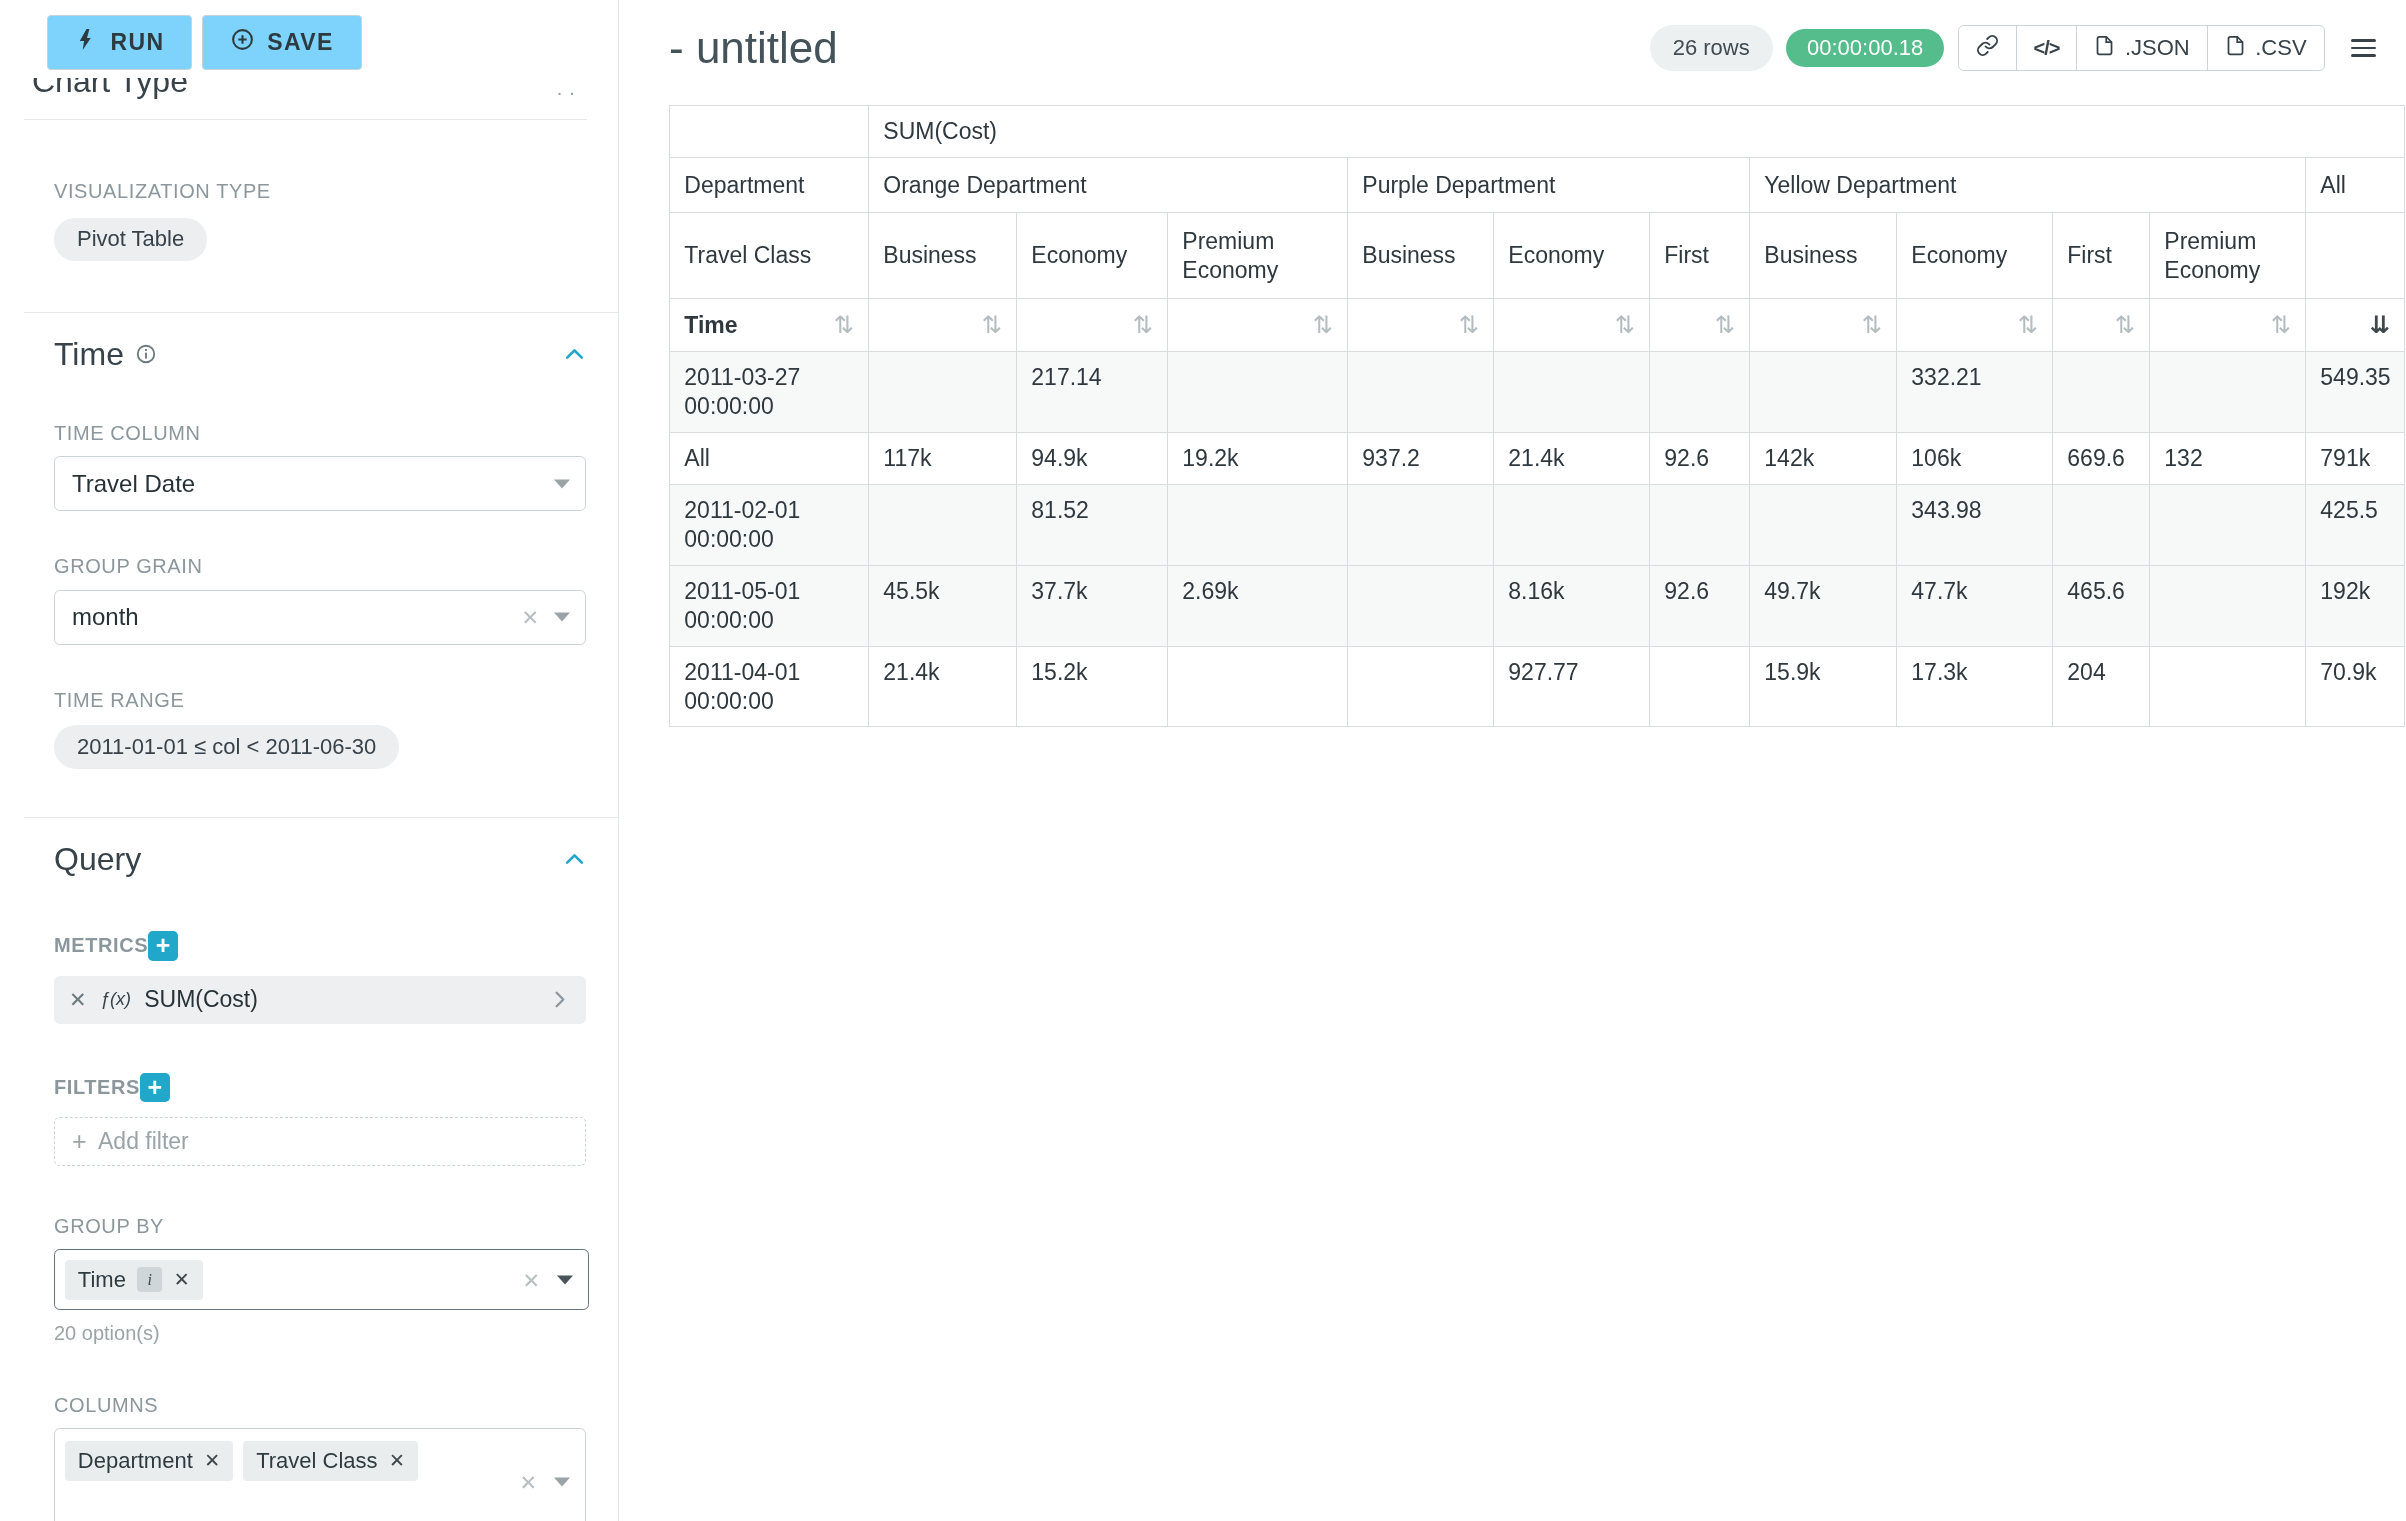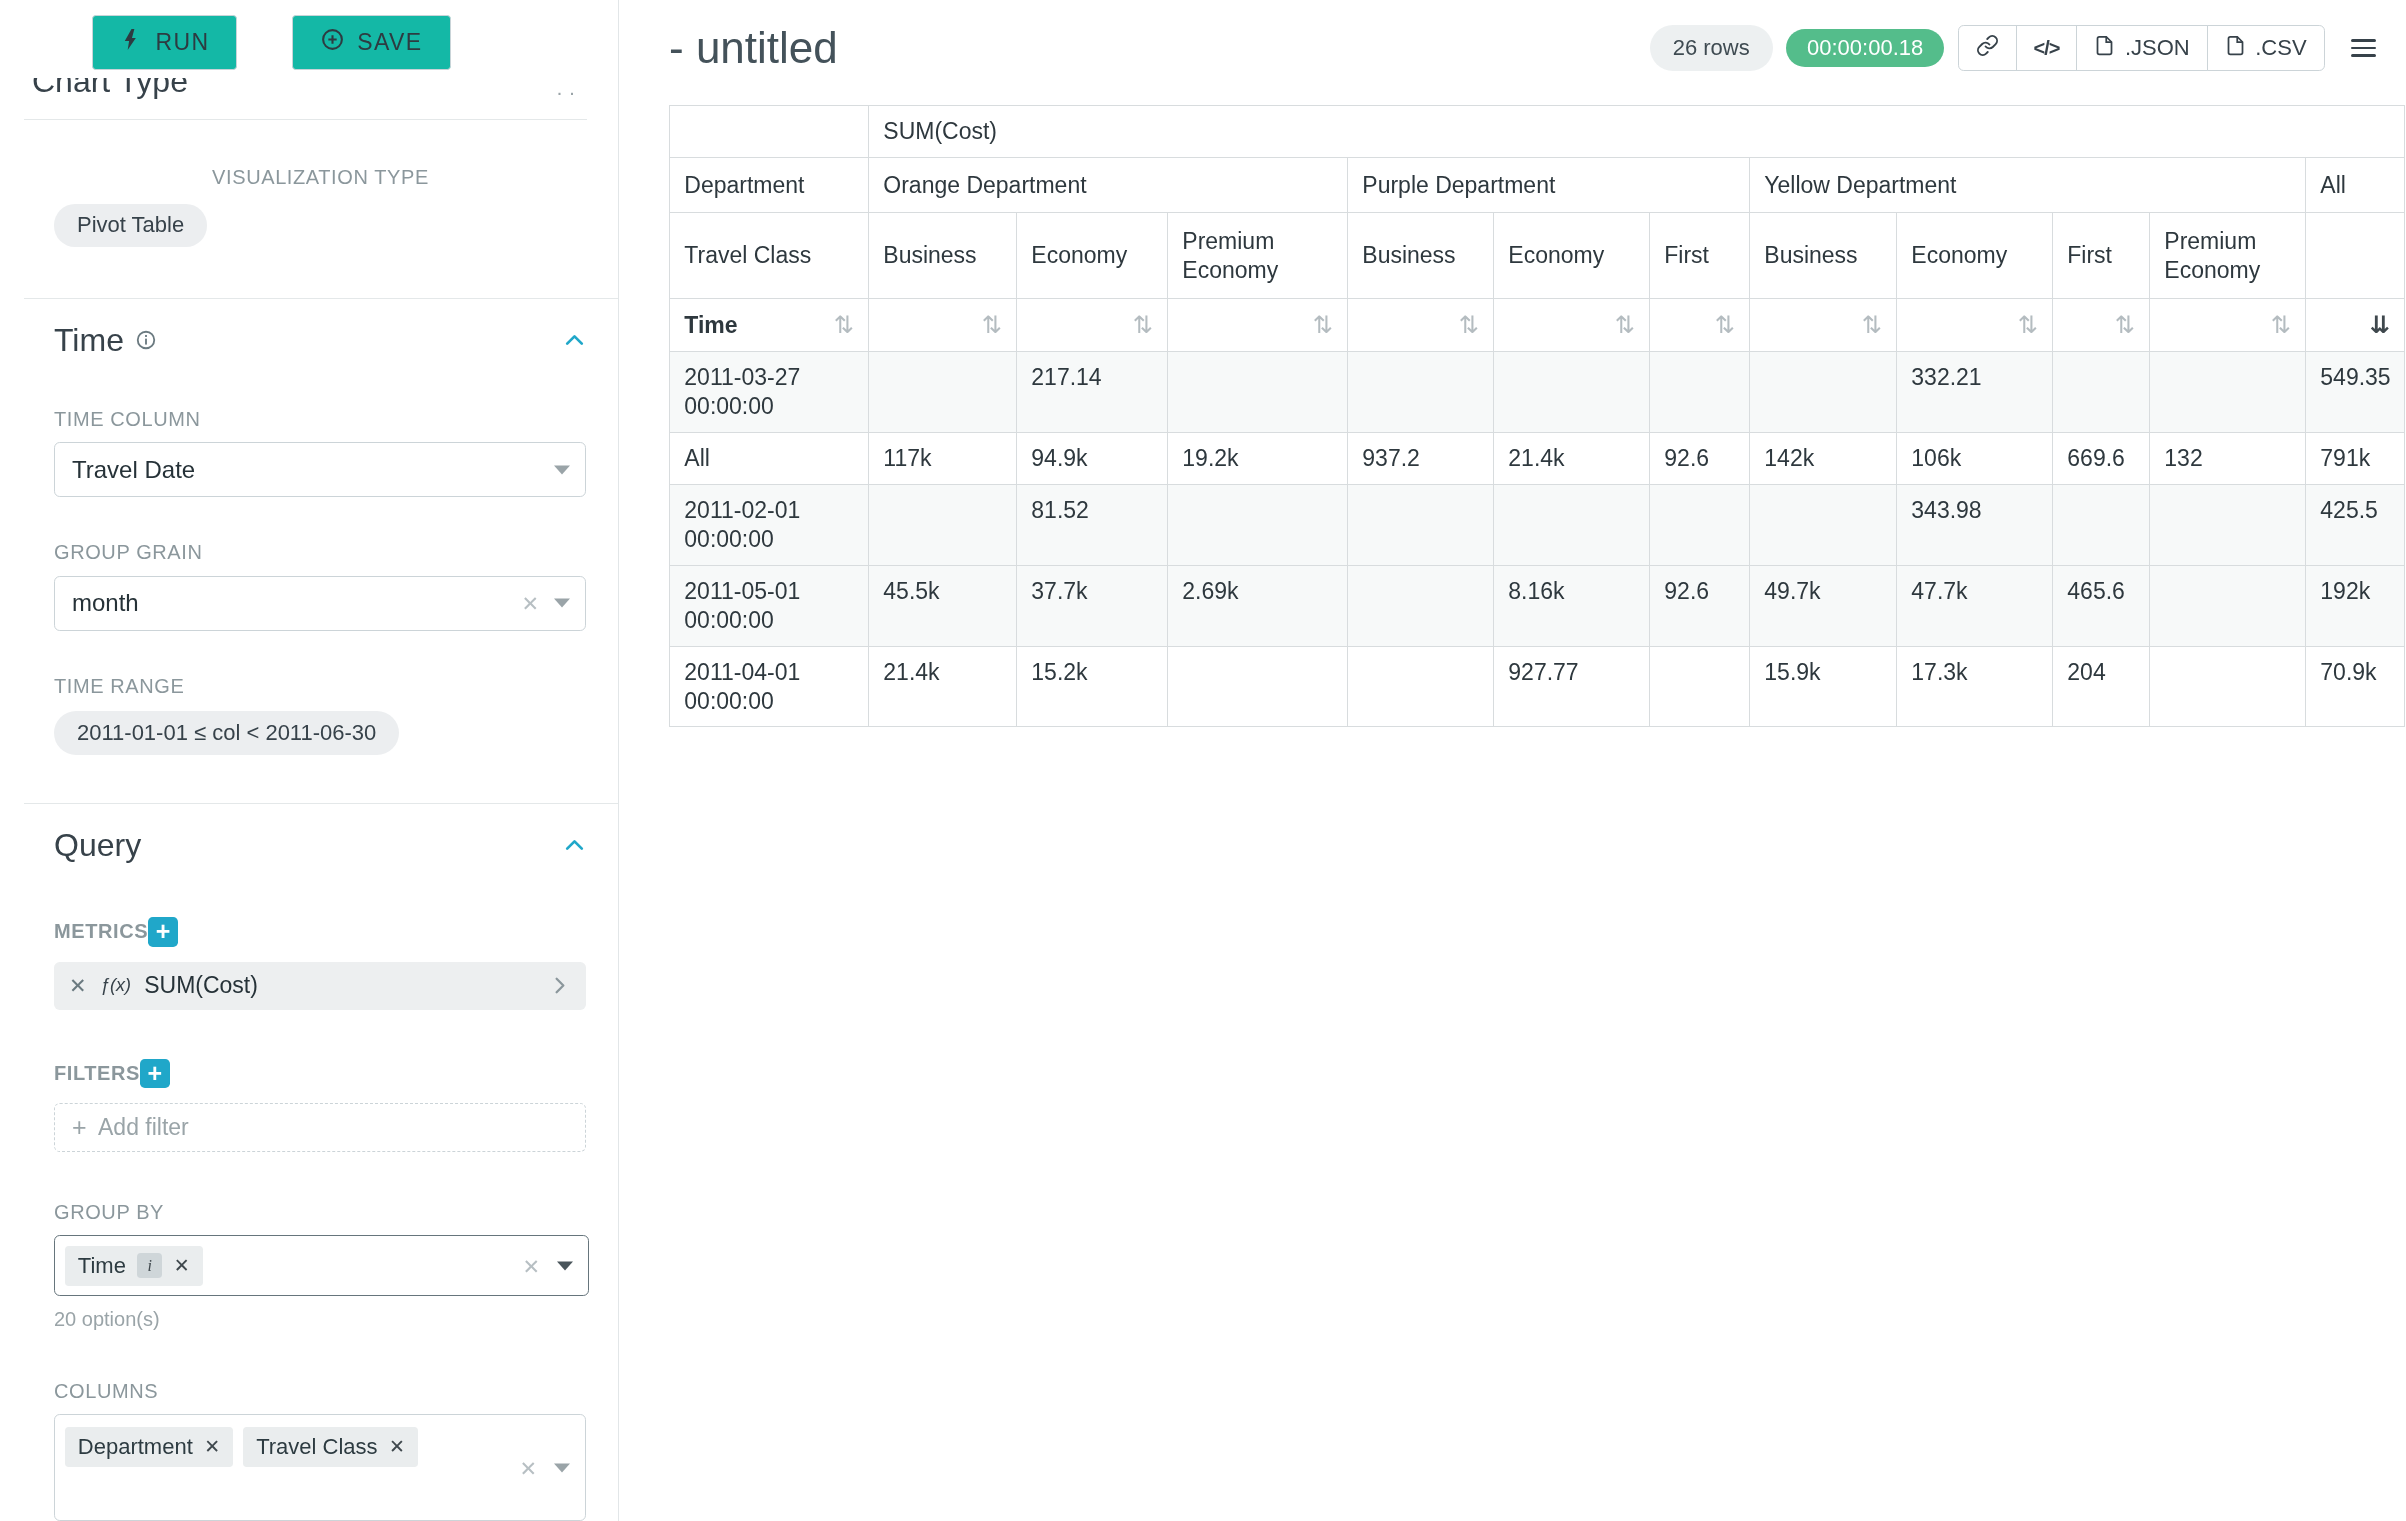--- a/index.html
+++ b/index.html
@@ -9,35 +9,34 @@
     background:#fff; color:#263238;
     font-family:"Liberation Sans", sans-serif;
   }
   .app { display:flex; width:2406px; height:1522px; }
 
   
   .sidebar { width:619px; min-width:619px; border-right:1px solid #e2e6e8; height:1522px; overflow:hidden; }
   .topbar { display:flex; gap:9.5px; margin:15px 0 0 47px; }
   .top-btn {
     display:flex; align-items:center; gap:12.4px; height:55px; padding:0 27px;
-    border:1px solid #c9d4d8; border-radius:3.8px; background:#14b8a6;
-    font-size:23px; font-weight:400; letter-spacing:1.4px; color:#2d3b41; cursor:pointer;
+    border:1px solid #c9d4d8; border-radius:3.8px; background:#7dd3fc;
+    font-size:23px; font-weight:700; letter-spacing:1.4px; color:#2d3b41; cursor:pointer;
     font-family:"Liberation Sans", sans-serif;
-    margin-left:45px;
   }
   .clipped-heading { height:30px; overflow:hidden; margin:7.6px 31px 0 32px; position:relative; }
   .clipped-heading .txt { display:block; margin-top:-15px; font-size:32px; font-weight:500; color:#37424a; }
   .clipped-heading .dots { position:absolute; right:5.7px; bottom:3.8px; color:#9aa4a8; font-size:21px; letter-spacing:5.7px; }
   .hr { height:1px; background:#e4e8e9; margin:11.4px 31px 0 24px; }
 
   .side-scroll { padding:0 31px 0 54px; }
   .small-label { font-size:20px; color:#8b979c; letter-spacing:0.6px; }
   .label-row { display:flex; align-items:center; justify-content:flex-start;font-weight:bold; }
 
-  .viz-label { margin-top:46px;text-align:center; }
+  .viz-label { margin-top:60px; }
   .viz-pill {
     display:inline-flex; align-items:center; margin-top:15px; height:43px; padding:0 23px;
     background:#eceef0; border-radius:21px; font-size:22px; color:#37424a;
   }
 
   .section-head { display:flex; align-items:center; margin-top:23px; }
   .section-title { font-size:32px; font-weight:500; color:#37424a; }
   .info-icon { margin-left:11.4px; display:inline-flex; }
   .chev-up { margin-left:auto; display:inline-flex; cursor:pointer; }
 

